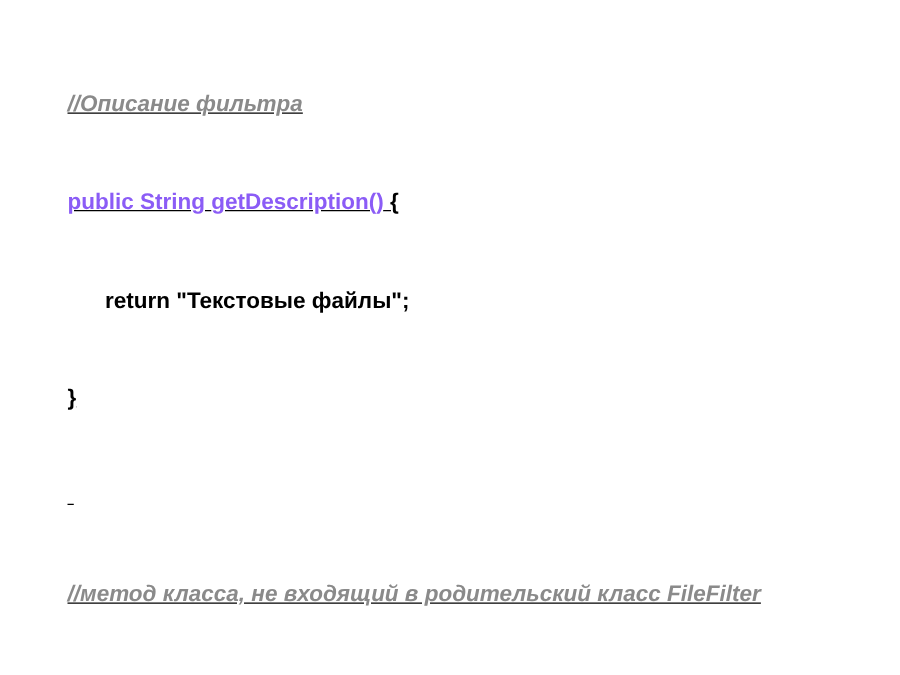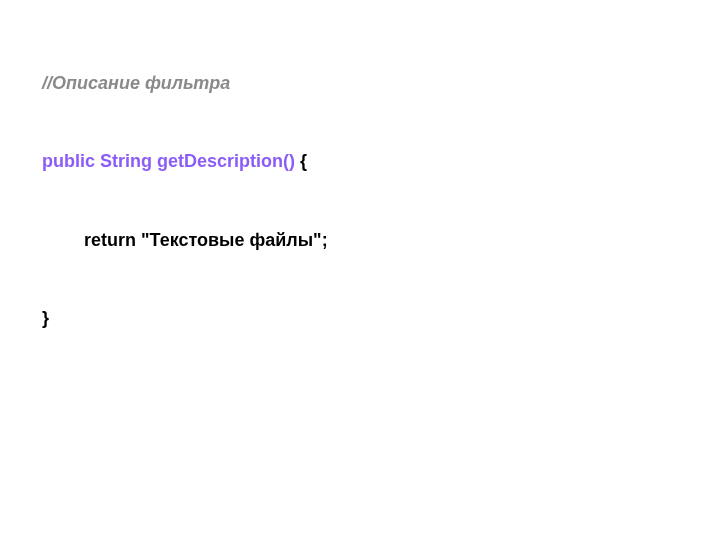--- a/index.html
+++ b/index.html
@@ -10,35 +10,36 @@
       font-family: Arial, Helvetica, sans-serif;
       font-size: 18px;
       line-height: 1.45;
       padding: 18px 0 0 0;
       overflow: hidden;
     }
     .code-block {
       white-space: pre;
     }
     .line { display: block; }
-    .ind1 { padding-left: 42px; }
+    .ind1 { padding-left: 54px; text-decoration: underline; }
     .ind2 { padding-left: 84px; }
     .comment { color: #8a8a8a; font-style: italic; font-weight: bold; }
     .keyword-red { color: #8b5cf6; font-weight: bold; }
     .normal { color: #000000; font-weight: bold; }
   </style>
 </head>
 <body>
 
 <div class="code-block">
   <span class="line ind1"><span class="comment">//Описание фильтра</span></span>
   <span class="line ind1"><span class="keyword-red">public String </span><span class="keyword-red">getDescription()</span><span class="normal"> {</span></span>
   <span class="line ind2"><span class="normal">return </span><span class="normal">"Текстовые файлы";</span></span>
   <span class="line ind1"><span class="normal">}</span></span>
   <span class="line ind1">&nbsp;</span>
+  <span class="line ind1"><span class="comment">//метод класса, не входящий в родительский класс FileFilter</span></span>
   <span class="line ind1"></span>
   
   
   
   
   
   
   
   
   

